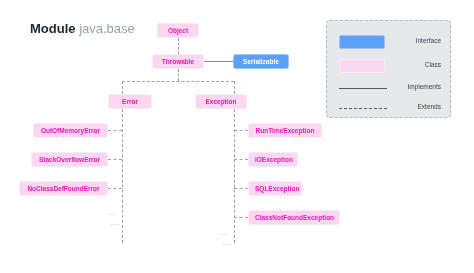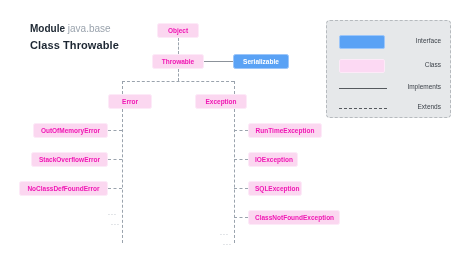--- a/index.html
+++ b/index.html
@@ -8,21 +8,21 @@
     background:#ffffff;
     font-family:"Liberation Sans", sans-serif;
     position:relative;
     overflow:hidden;
     -webkit-font-smoothing:antialiased;
   }
   #stage{position:absolute;left:0;top:0;width:474px;height:273px;}
 
   
   .hdr{position:absolute;left:30px;top:24px;width:130px;}
-  .hdr-line{font-size:10px;line-height:10px;color:#9aa3ad;white-space:nowrap;}
+  .hdr-line{font-size:13px;line-height:10px;color:#9aa3ad;white-space:nowrap;}
   .hdr-line b{color:#202a35;font-weight:bold;}
   .hdr-title{margin-top:5px;font-size:11px;font-weight:bold;color:#1d2733;letter-spacing:.1px;white-space:nowrap;}
 
   
   .node{
     position:absolute;
     box-sizing:border-box;
     height:15px;
     line-height:13px;
     padding:0 6px;
@@ -71,21 +71,20 @@
 </head>
 <body>
 
 <div id="stage">
 
   <div class="hdr">
     <div class="hdr-line">
       <b>Module</b>
       <span>java.base</span>
     </div>
-    <div class="hdr-title">Class Throwable</div>
   </div>
 
   <div class="vline" style="left:178px;top:38px;height:16px;"></div>
 
   <div class="solidline" style="left:203px;top:61px;width:30px;"></div>
 
   <div class="vline" style="left:178px;top:69px;height:12px;"></div>
 
   <div class="hline" style="left:122px;top:81px;width:112px;"></div>
 

